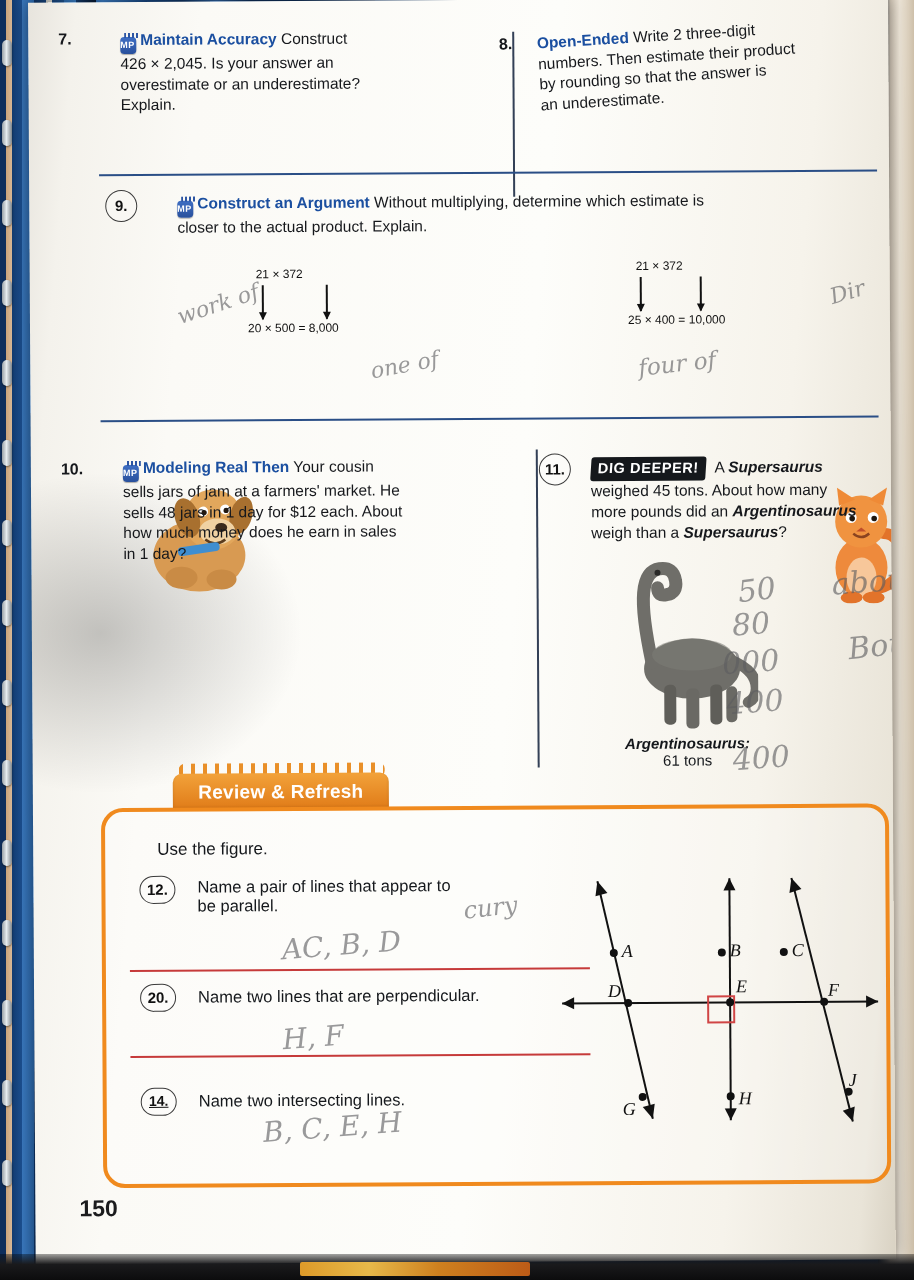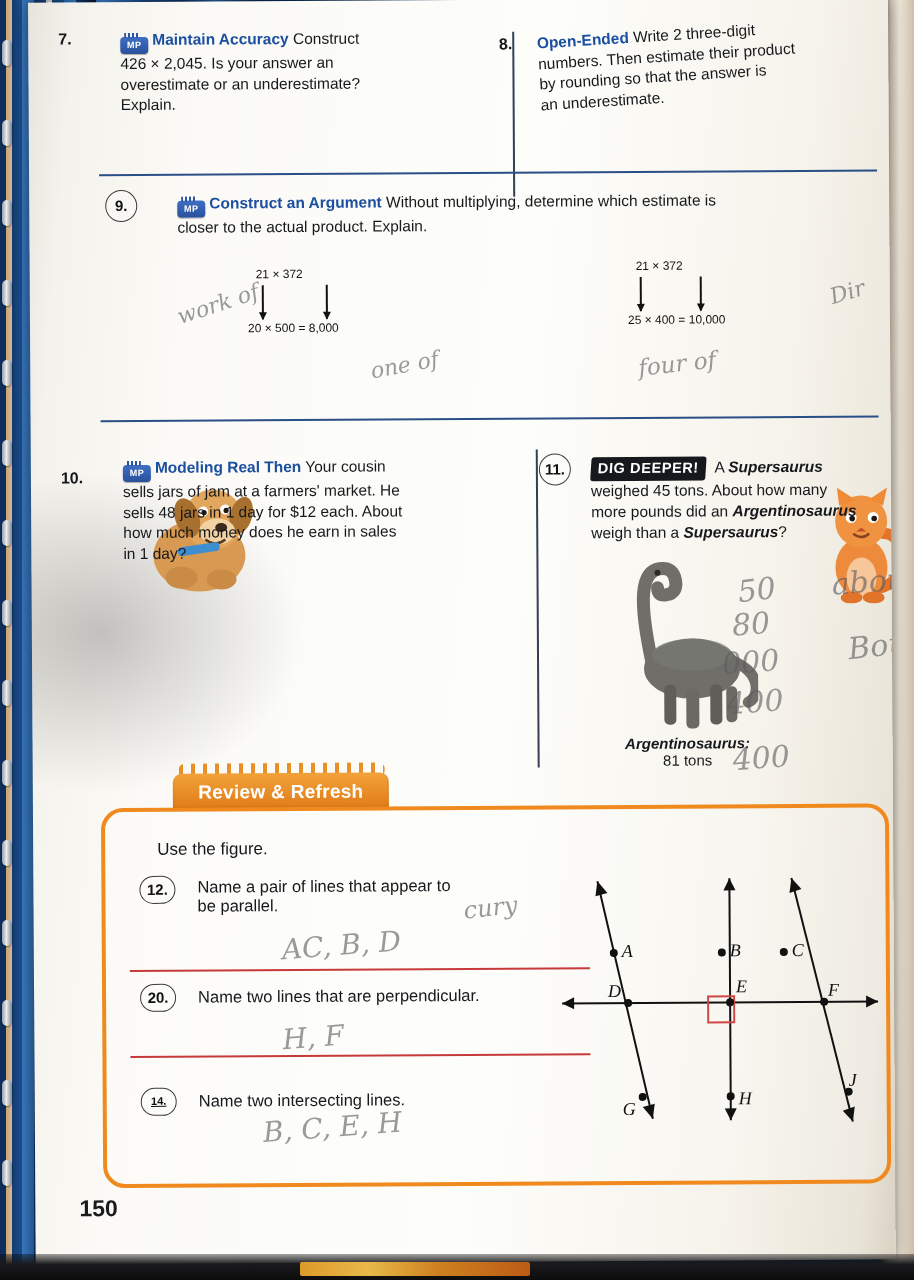--- a/index.html
+++ b/index.html
@@ -104,27 +104,26 @@
     color: #16181c;
   }
   .bold-blue {
     color: #1b4fa0;
     font-weight: bold;
   }
   .ital { font-style: italic; font-weight: bold; }
 
   .mp-badge {
     display: inline-block;
-    width: 28px; height: 17px;
+    width: 16px; height: 17px;
     border-radius: 4px;
     background: linear-gradient(180deg,#3f6fc4,#29509c);
     color: #fff;
     font-size: 9px;
     font-weight: bold;
-    text-align: center;
     line-height: 17px;
     letter-spacing: 0.5px;
     vertical-align: -3px;
     margin-right: 4px;
     position: relative;
     box-shadow: 0 1px 1px rgba(0,0,0,0.3);
   }
   .mp-badge::before {
     content: "";
     position: absolute;
@@ -444,21 +443,21 @@
         </svg>
       </div>
 
       <div class="hdivider" style="top:418px;"></div>
 
       <div class="vdiv2"></div>
 
       <div class="row-10-11">
 
         <div class="col-10">
-          <div style="position:absolute; left:-62px; top:2px;margin-top:9px;" class="qnum">10.</div>
+          <div style="position:absolute; left:-62px; top:2px;" class="qnum">10.</div>
           <div class="qtext" style="width:400px;">
             <span class="mp-badge">MP</span><span class="bold-blue">Modeling Real Then</span>
             <span>Your cousin</span><br>
             <span>sells jars of jam at a farmers' market. He</span><br>
             <span>sells 48 jars in 1 day for $12 each. About</span><br>
             <span>how much money does he earn in sales</span><br>
             <span>in 1 day?</span>
           </div>
         </div>
 
@@ -480,41 +479,41 @@
         <path d="M128 112 q20 10 20 26 q0 10 -8 14" fill="none" stroke="#6f6e69" stroke-width="11" stroke-linecap="round"></path>
         <rect x="56" y="134" width="12" height="40" rx="5" fill="#5f5e59"></rect>
         <rect x="78" y="138" width="13" height="40" rx="5" fill="#6a6964"></rect>
         <rect x="102" y="134" width="12" height="40" rx="5" fill="#5f5e59"></rect>
         <rect x="118" y="136" width="11" height="36" rx="5" fill="#6a6964"></rect>
         <circle cx="50" cy="22" r="3" fill="#2a2a28"></circle>
         <ellipse cx="84" cy="104" rx="40" ry="16" fill="#7c7b75" opacity="0.6"></ellipse>
       </svg>
       <div class="dino-caption">
         <span class="ital">Argentinosaurus:</span><br>
-        <span>81 tons</span>
+        <span>61 tons</span>
       </div>
 
       <div class="rr-squiggle"></div>
       <div class="rr-tab">Review &amp; Refresh</div>
 
       <div class="rr-box">
         <div class="rr-item" style="left:52px; top:28px; font-size:17px;">Use the figure.</div>
 
         <div class="circle-num" style="left:34px; top:64px; width:34px; height:26px; border-radius:14px; line-height:25px; font-size:15px;">12.</div>
         <div class="rr-item" style="left:92px; top:66px;">
           <span>Name a pair of lines that appear to</span><br>
           <span>be parallel.</span>
         </div>
         <div class="rr-line" style="left:24px; top:158px; width:460px;"></div>
 
         <div class="circle-num" style="left:34px; top:172px; width:34px; height:26px; border-radius:14px; line-height:25px; font-size:15px;">20.</div>
         <div class="rr-item" style="left:92px; top:176px;">Name two lines that are perpendicular.</div>
         <div class="rr-line" style="left:24px; top:244px; width:460px;"></div>
 
-        <div class="circle-num" style="left:34px; top:276px; width:34px; height:26px; border-radius:14px; line-height:25px; font-size:11px;text-decoration:underline;">14.</div>
+        <div class="circle-num" style="left:34px; top:276px; width:34px; height:26px; border-radius:14px; line-height:25px; font-size:14px;text-decoration:underline;">14.</div>
         <div class="rr-item" style="left:92px; top:280px;">Name two intersecting lines.</div>
       </div>
 
       <svg class="figure-wrap" viewBox="0 0 330 290">
 
         <line x1="6" y1="146" x2="322" y2="146" stroke="#111" stroke-width="2"></line>
         <path d="M6 146 l12 -6 v12 z" fill="#111"></path>
         <path d="M322 146 l-12 -6 v12 z" fill="#111"></path>
 
         <line x1="42" y1="24" x2="96" y2="262" stroke="#111" stroke-width="2"></line>

